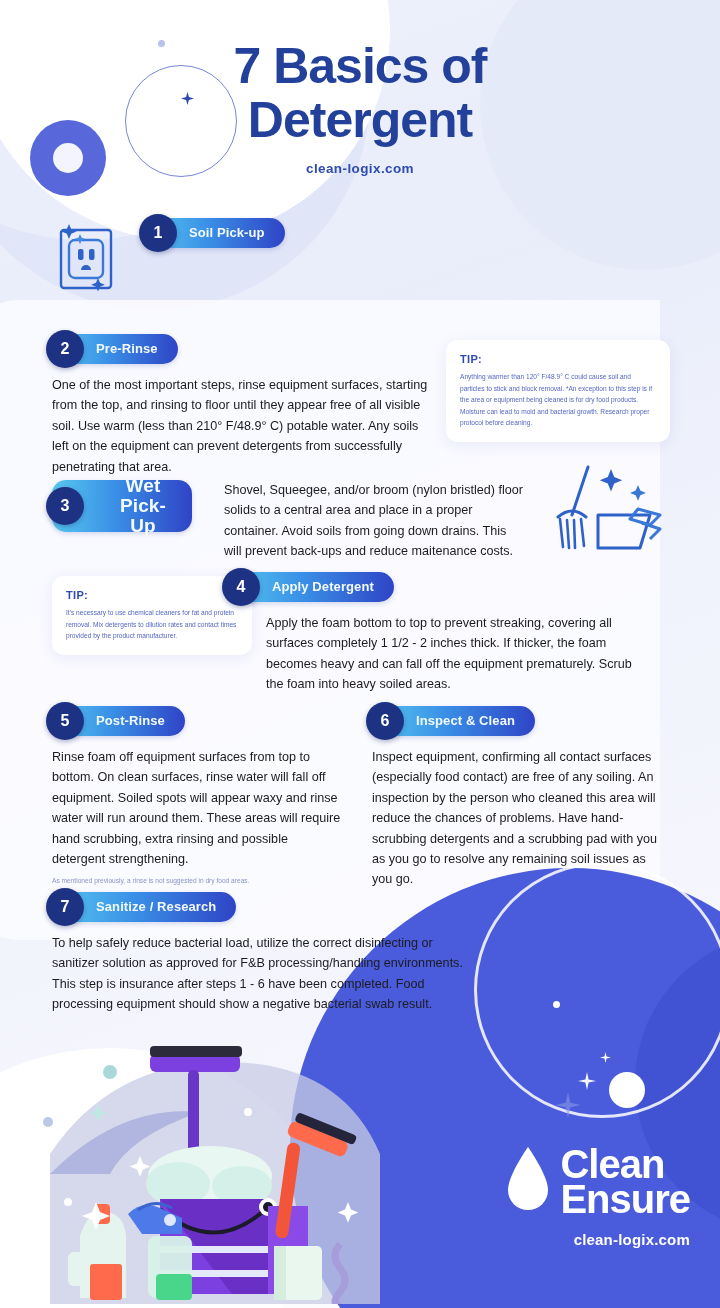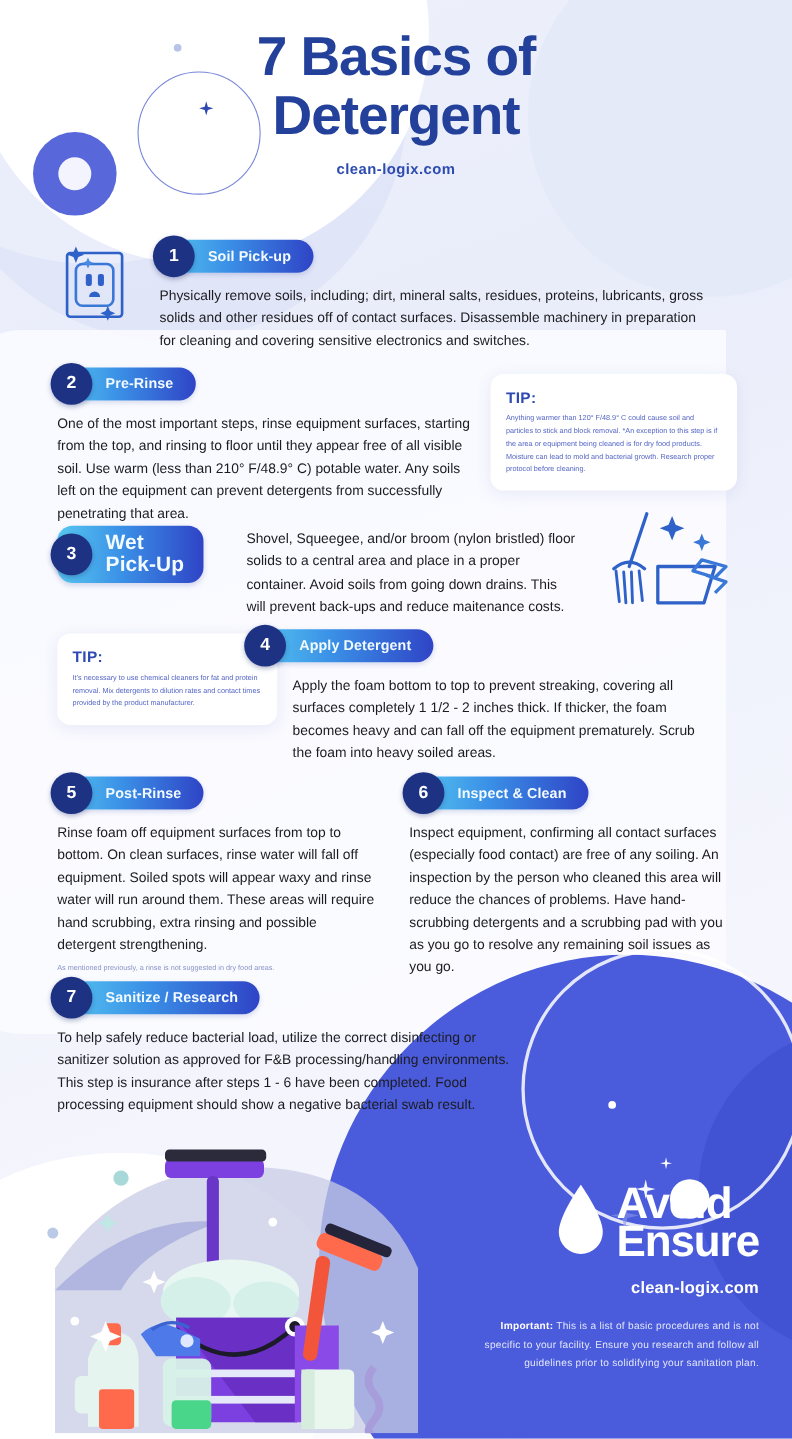--- a/index.html
+++ b/index.html
@@ -81,21 +81,21 @@
   .star-w2{left:600px;bottom:245px;width:11px;height:11px;background:#fff;
     clip-path:polygon(50% 0,59% 41%,100% 50%,59% 59%,50% 100%,41% 59%,0 50%,41% 41%);}
   .star-lav{left:555px;bottom:190px;width:26px;height:26px;background:#8b98e8;opacity:.6;
     clip-path:polygon(50% 0,59% 41%,100% 50%,59% 59%,50% 100%,41% 59%,0 50%,41% 41%);}
 
   .blob-white-bottomleft{
     left:-100px;bottom:-70px;width:420px;height:330px;border-radius:50%;background:#ffffff;
   }
 
   
-  .header{position:absolute;left:0;top:24px;width:720px;text-align:center;}
+  .header{position:absolute;left:0;top:39px;width:720px;text-align:center;}
   .title{
     font-size:50px;line-height:1.08;font-weight:bold;color:#23409a;
     letter-spacing:-1px;margin:0;padding:0 40px;
   }
   .site-top{
     margin-top:14px;font-size:13.5px;font-weight:bold;color:#2e4bb0;letter-spacing:.4px;
   }
 
   
   .step{position:absolute;}
@@ -112,32 +112,32 @@
     width:38px;height:38px;border-radius:50%;
     background:#1e3283;color:#fff;
     display:flex;align-items:center;justify-content:center;
     font-size:16px;font-weight:bold;
     box-shadow:0 2px 5px rgba(20,35,100,.3);
   }
   .pill .ptitle{
     color:#f2fbff;font-size:13px;font-weight:bold;white-space:pre-line;
     line-height:1.05;letter-spacing:.1px;
   }
-  .pill.two-line .ptitle{font-size:19px;width:100%;}
+  .pill.two-line .ptitle{font-size:19px;text-align:center;width:100%;margin-left:16px;}
   .body-txt{
     margin-top:11px;color:#1c1c20;font-size:12.6px;line-height:1.62;
   }
 
   
   .tipcard{
     position:absolute;background:#ffffff;border-radius:12px;
     box-shadow:0 3px 14px rgba(70,90,180,.10);
     padding:13px 14px;
   }
-  .tip-h{color:#2f49b2;font-size:14px;font-weight:bold;margin-bottom:6px;letter-spacing:.3px;}
+  .tip-h{color:#2f49b2;font-size:11px;font-weight:bold;margin-bottom:6px;letter-spacing:.3px;}
   .tip-b{color:#5566c4;font-size:6.6px;line-height:1.75;}
 
   .footnote{font-size:6.6px;color:#8b94c6;margin-top:7px;line-height:1.6;}
 
   
   .ico{position:absolute;}
 
   
   .footer{position:absolute;right:30px;bottom:60px;width:260px;text-align:right;color:#fff;}
   .logo-row{display:flex;align-items:center;justify-content:flex-end;gap:6px;}
@@ -192,21 +192,20 @@
       <path d="M19 4l2.2 5.3L26.5 11.5 21.2 13.7 19 19l-2.2-5.3L11.5 11.5 16.8 9.3z" fill="#2f62c8"></path>
       <path d="M30 14l1.5 3.6 3.6 1.5-3.6 1.5L30 24.2 28.5 20.6 24.9 19.1l3.6-1.5z" fill="#4b8ae0"></path>
       <path d="M48 58l2 4.8L54.8 64.8 50 66.8 48 71.6 46 66.8 41.2 64.8 46 62.8z" fill="#2f62c8"></path>
     </svg>
   </div>
   <div class="step" style="left:145px;top:218px;width:500px;">
     <div class="pill">
       <span class="num">1</span>
       <span class="ptitle">Soil Pick-up</span>
     </div>
-    <div class="body-txt">Physically remove soils, including; dirt, mineral salts, residues, proteins, lubricants, gross solids and other residues off of contact surfaces. Disassemble machinery in preparation for cleaning and covering sensitive electronics and switches.</div>
   </div>
 
   <div class="step" style="left:52px;top:334px;width:380px;">
     <div class="pill">
       <span class="num">2</span>
       <span class="ptitle">Pre-Rinse</span>
     </div>
     <div class="body-txt">One of the most important steps, rinse equipment surfaces, starting from the top, and rinsing to floor until they appear free of all visible soil. Use warm (less than 210° F/48.9° C) potable water. Any soils left on the equipment can prevent detergents from successfully penetrating that area.</div>
   </div>
 
@@ -333,23 +332,20 @@
   </div>
 
   <div class="footer">
     <div class="logo-row">
       <span>
         <svg width="52" height="74" viewBox="0 0 52 74" fill="none">
           <path d="M26 4 C26 4 6 32 6 47 a20 20 0 0 0 40 0 C46 32 26 4 26 4 z" fill="#ffffff"></path>
         </svg>
       </span>
       <span class="logo-text">
-        <div>Avoid</div>
+        <div>Clean</div>
         <div>Ensure</div>
       </span>
     </div>
     <div class="site-bottom">clean-logix.com</div>
-    <div class="important">
-      <b>Important:</b><span> This is a list of basic procedures and is not specific to your facility. Ensure you research and follow all guidelines prior to solidifying your sanitation plan.</span>
-    </div>
   </div>
 
 </div>
 
 </body></html>

